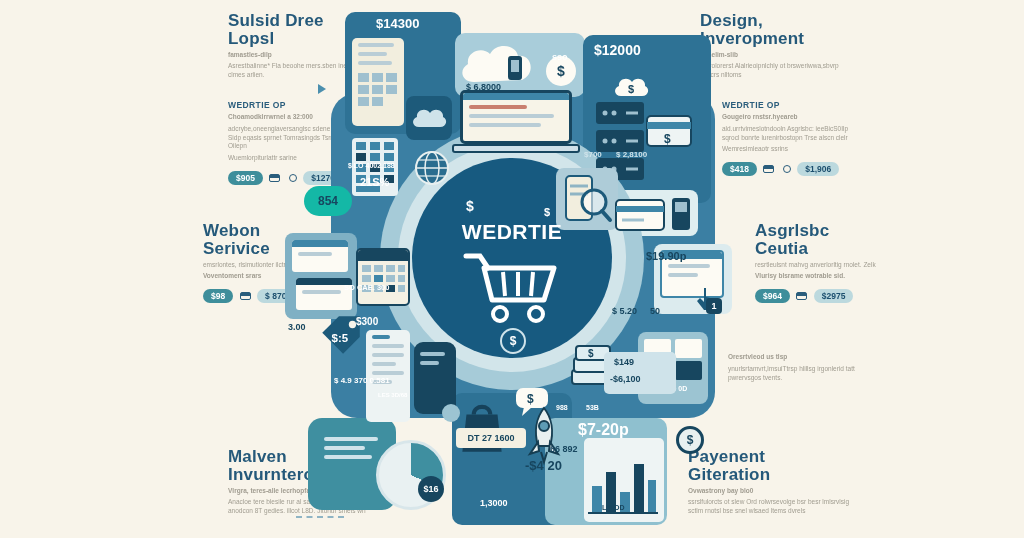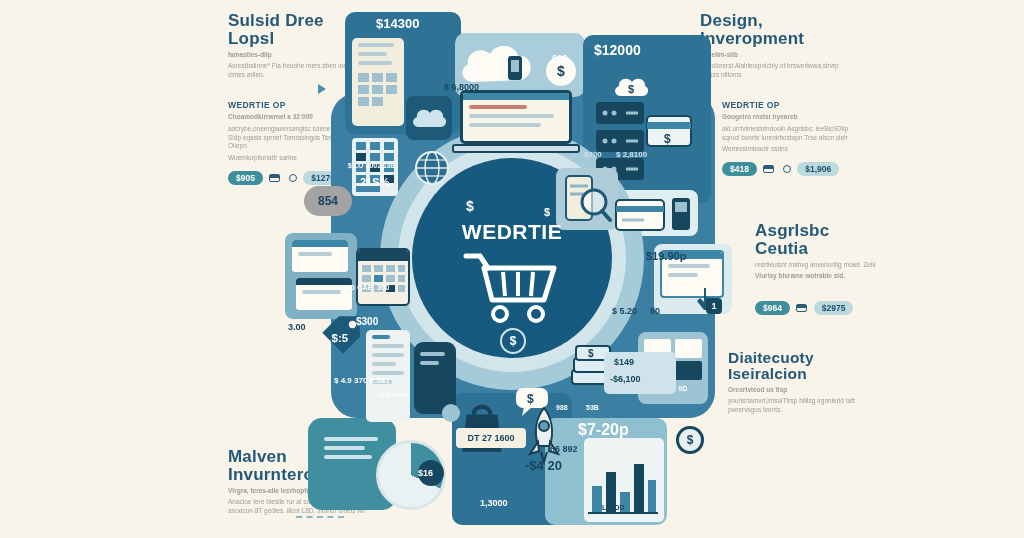--- a/index.html
+++ b/index.html
@@ -47,20 +47,30 @@
     <p class="tiny">adcrybe,oneengiaversanglsc sdene Sall Sidp eqasis sprnet Tomrasingds Tsrre Oilepn</p>
     <p class="tiny">Wuemlorpiturlattr sarine</p>
     <div style="margin-top:5px">
       <span class="pill dark">$905</span>
       <span class="mini-card"></span>
       <span class="mini-coin"></span>
       <span class="pill light">$1270</span>
     </div>
   </section>
 
+  <section class="abs" style="left:203px;top:222px;width:110px">
+    <h2 class="h">Webon Serivice</h2>
+    <p class="tiny">emsrlontes, rlsimutionter ilctroolrlly</p>
+    <p class="tiny" style="font-weight:bold">Voventoment srars</p>
+    <div style="margin-top:5px">
+      <span class="pill dark">$98</span>
+      <span class="mini-card"></span>
+      <span class="pill light">$ 870</span>
+    </div>
+  </section>
 
 
   <section class="abs" style="left:228px;top:448px;width:172px">
     <h2 class="h" style="width:150px">Malven Invurnteroal</h2>
     <p class="tiny" style="font-weight:bold">Vlrgra, teres-alle lecrhopfali</p>
     <p class="tiny">Anacloe tere blesile rur al sasc. Gorewaln calmpoto d wst il anodcon 8T gedies. illcot L8D. Jitorlur smels wn</p>
   </section>
   <div class="abs dashes" style="left:296px;top:516px;width:48px"></div>
 
   <section class="abs" style="left:700px;top:12px;width:155px">
@@ -79,33 +89,37 @@
       <span class="mini-card"></span>
       <span class="mini-coin"></span>
       <span class="pill light">$1,906</span>
     </div>
   </section>
 
   <section class="abs" style="left:755px;top:222px;width:125px">
     <h2 class="h">Asgrlsbc Ceutia</h2>
     <p class="tiny">resrtleulsnt mahvg anverlorltig rnolet. Zelk</p>
     <p class="tiny" style="font-weight:bold">Vlurisy blsrame wotrable sid.</p>
-    <div style="margin-top:17px">
+    <div style="margin-top:5px">
       <span class="pill dark">$964</span>
       <span class="mini-card"></span>
       <span class="pill light">$2975</span>
     </div>
   </section>
 
   <section class="abs" style="left:728px;top:350px;width:155px">
-    <h2 class="h sm">Diaitecuoty Iseiralcion</h2>
     <p class="tiny" style="font-weight:bold">Oresrtvleod us tlsp</p>
     <p class="tiny">ynurlsrtamvrt,lmsuiTtrsp hlillsg irgonlerid tatt pwrervsgos tvents.</p>
   </section>
 
+  <section class="abs" style="left:688px;top:448px;width:172px">
+    <h2 class="h" style="width:145px">Payenent Giteration</h2>
+    <p class="tiny" style="font-weight:bold">Ovwastrony bay blo0</p>
+    <p class="tiny">ssrslfulorcts ot slew Ord rolwrsevolge bsr besr lmlsrvlsig sctlm rnotsl bse snel wlsaed ltems dvrels</p>
+  </section>
 
   <div class="tile" style="left:331px;top:93px;width:384px;height:325px;background:#3b7fa3;border-radius:26px"></div>
   <div class="tile" style="left:345px;top:12px;width:116px;height:122px;background:#2e7295;border-radius:10px"></div>
   <div class="tile" style="left:455px;top:33px;width:130px;height:64px;background:#a9cdda;border-radius:10px"></div>
   <div class="tile" style="left:583px;top:35px;width:128px;height:168px;background:#2e7295;border-radius:10px"></div>
   <div class="tile" style="left:285px;top:233px;width:72px;height:86px;background:#7fb0c4;border-radius:8px"></div>
   <div class="tile" style="left:308px;top:418px;width:88px;height:92px;background:#3f8fa0;border-radius:14px"></div>
   <div class="tile" style="left:452px;top:393px;width:120px;height:132px;background:#2e7295;border-radius:10px"></div>
   <div class="tile" style="left:545px;top:418px;width:122px;height:107px;background:#8fc0cf;border-radius:10px"></div>
   <div class="tile" style="left:654px;top:244px;width:78px;height:70px;background:#dcebee;border-radius:8px"></div>
@@ -161,21 +175,21 @@
     <line x1="4" y1="20" x2="36" y2="20" stroke="#e8f0f0" stroke-width="1.5"></line>
     <line x1="7" y1="12" x2="33" y2="12" stroke="#e8f0f0" stroke-width="1.2"></line>
     <line x1="7" y1="28" x2="33" y2="28" stroke="#e8f0f0" stroke-width="1.2"></line>
   </svg>
 
   <svg class="abs" style="left:456px;top:40px" width="82" height="48" viewBox="0 0 82 48">
     <path d="M18 42 C6 42 2 30 12 24 C10 12 26 6 34 14 C40 2 60 4 62 16 C76 14 80 34 66 40 Z" fill="#fdfbf4"></path>
     <rect x="52" y="16" width="14" height="24" rx="3" fill="#17465f"></rect>
     <rect x="55" y="20" width="8" height="12" fill="#9fc0cf"></rect>
   </svg>
-  <div class="lbl dk" style="left:444px;top:82px;font-size:9px">$ 6,8000</div>
+  <div class="lbl dk" style="left:466px;top:82px;font-size:9px">$ 6,8000</div>
 
   <div class="tile circle" style="left:546px;top:56px;width:30px;height:30px;background:#fdfbf4;color:#17465f;font-weight:bold;font-size:14px;text-align:center;line-height:30px">
     <span>$</span>
   </div>
 
   <svg class="abs" style="left:612px;top:70px" width="40" height="30" viewBox="0 0 40 30">
     <path d="M9 26 C2 26 1 18 7 16 C6 9 16 6 20 12 C24 6 34 9 33 16 C38 18 37 26 30 26 Z" fill="#fdfbf4"></path>
     <text x="16" y="23" font-size="11" font-weight="bold" fill="#17465f">$</text>
   </svg>
 
@@ -290,21 +304,21 @@
   </div>
   <div class="tile circle" style="left:442px;top:404px;width:18px;height:18px;background:#9cc4d2"></div>
 
   <div class="abs" style="left:318px;top:432px;width:68px">
     <div class="rl" style="background:#cfe3ea;width:80%"></div>
     <div class="rl" style="background:#cfe3ea;width:60%"></div>
     <div class="rl" style="background:#cfe3ea;width:70%"></div>
   </div>
 
   <div class="tile circle" style="left:376px;top:440px;width:70px;height:70px;background:conic-gradient(#3f8fa0 0 115deg,#e9f1f2 115deg 360deg);border:3px solid #d8e6ea"></div>
-  <div class="tile circle" style="left:418px;top:460px;width:26px;height:26px;background:#17465f;color:#fff;font-size:9px;font-weight:bold;line-height:26px">
+  <div class="tile circle" style="left:418px;top:476px;width:26px;height:26px;background:#17465f;color:#fff;font-size:9px;font-weight:bold;text-align:center;line-height:26px">
     <span>$16</span>
   </div>
 
   <svg class="abs" style="left:458px;top:396px" width="48" height="60" viewBox="0 0 46 58">
     <path d="M8 18 H38 L42 54 H4 Z" fill="#16425b"></path>
     <path d="M15 18 C15 8 31 8 31 18" fill="none" stroke="#16425b" stroke-width="4"></path>
     <text x="17" y="44" fill="#fff" font-size="16" font-weight="bold">$</text>
   </svg>
 
   <svg class="abs" style="left:514px;top:386px" width="36" height="32" viewBox="0 0 36 32">
@@ -346,21 +360,21 @@
       <rect x="50" y="26" width="10" height="48" fill="#17465f"></rect>
       <rect x="64" y="42" width="8" height="32" fill="#3e86a8"></rect>
       <line x1="4" y1="75" x2="74" y2="75" stroke="#17465f" stroke-width="2"></line>
     </svg>
   </div>
 
   <div class="tile circle" style="left:676px;top:426px;width:28px;height:28px;background:#e8f0f0;border:3px solid #17465f;color:#17465f;font-weight:bold;font-size:12px;text-align:center;line-height:22px">
     <span>$</span>
   </div>
 
-  <div class="tile" style="left:304px;top:186px;width:48px;height:30px;background:#a3a3a3;border-radius:15px;text-align:center;line-height:30px;font-weight:bold;font-size:12px;color:#17465f">
+  <div class="tile" style="left:304px;top:186px;width:48px;height:30px;background:#14b8a6;border-radius:15px;text-align:center;line-height:30px;font-weight:bold;font-size:12px;color:#17465f">
     <span>854</span>
   </div>
 
   <div class="tile" style="left:456px;top:428px;width:70px;height:20px;background:#f4f0e2;border-radius:4px;text-align:center;line-height:20px;font-weight:bold;font-size:9px;color:#17465f">
     <span>DT 27 1600</span>
   </div>
 
   <div class="tile" style="left:604px;top:352px;width:72px;height:42px;background:#cfe3ea;border-radius:5px"></div>
 
   <div class="lbl wt" style="left:376px;top:16px;font-size:13px">$14300</div>

